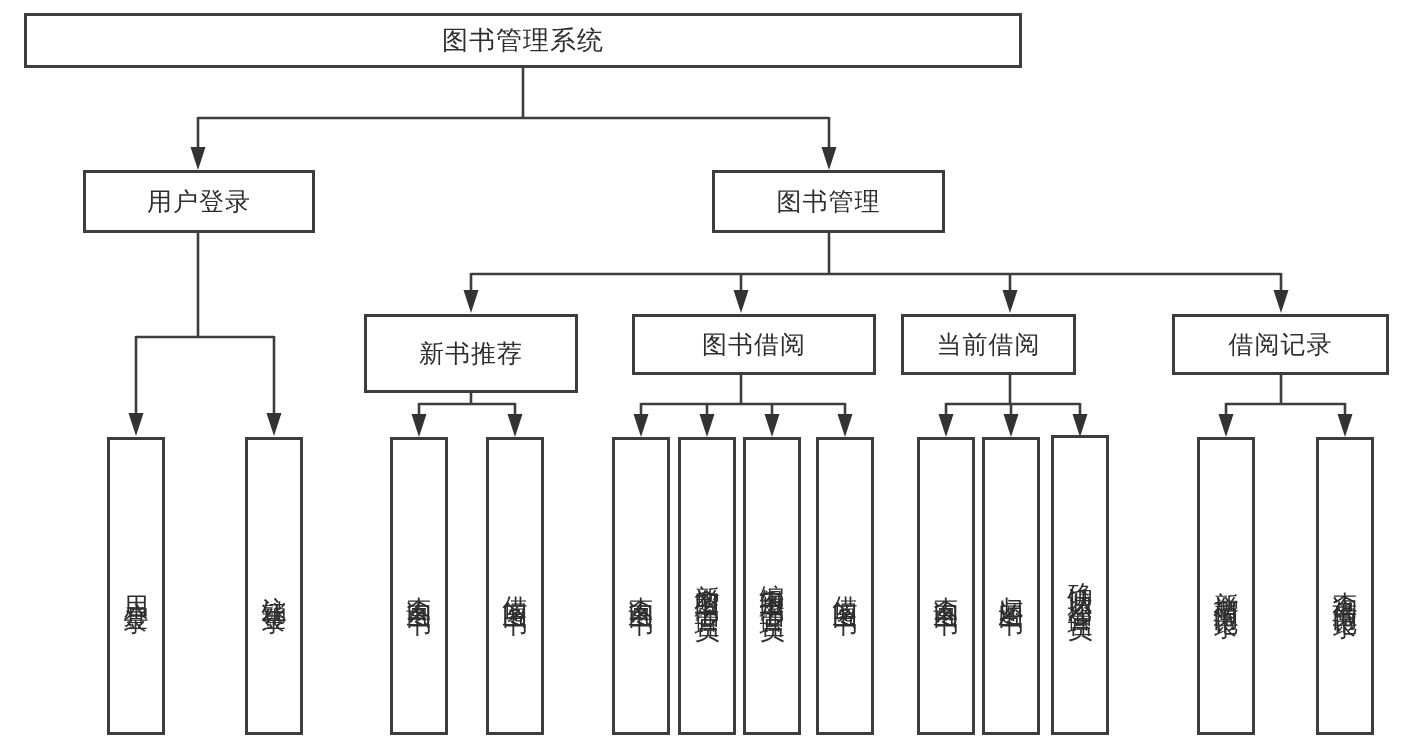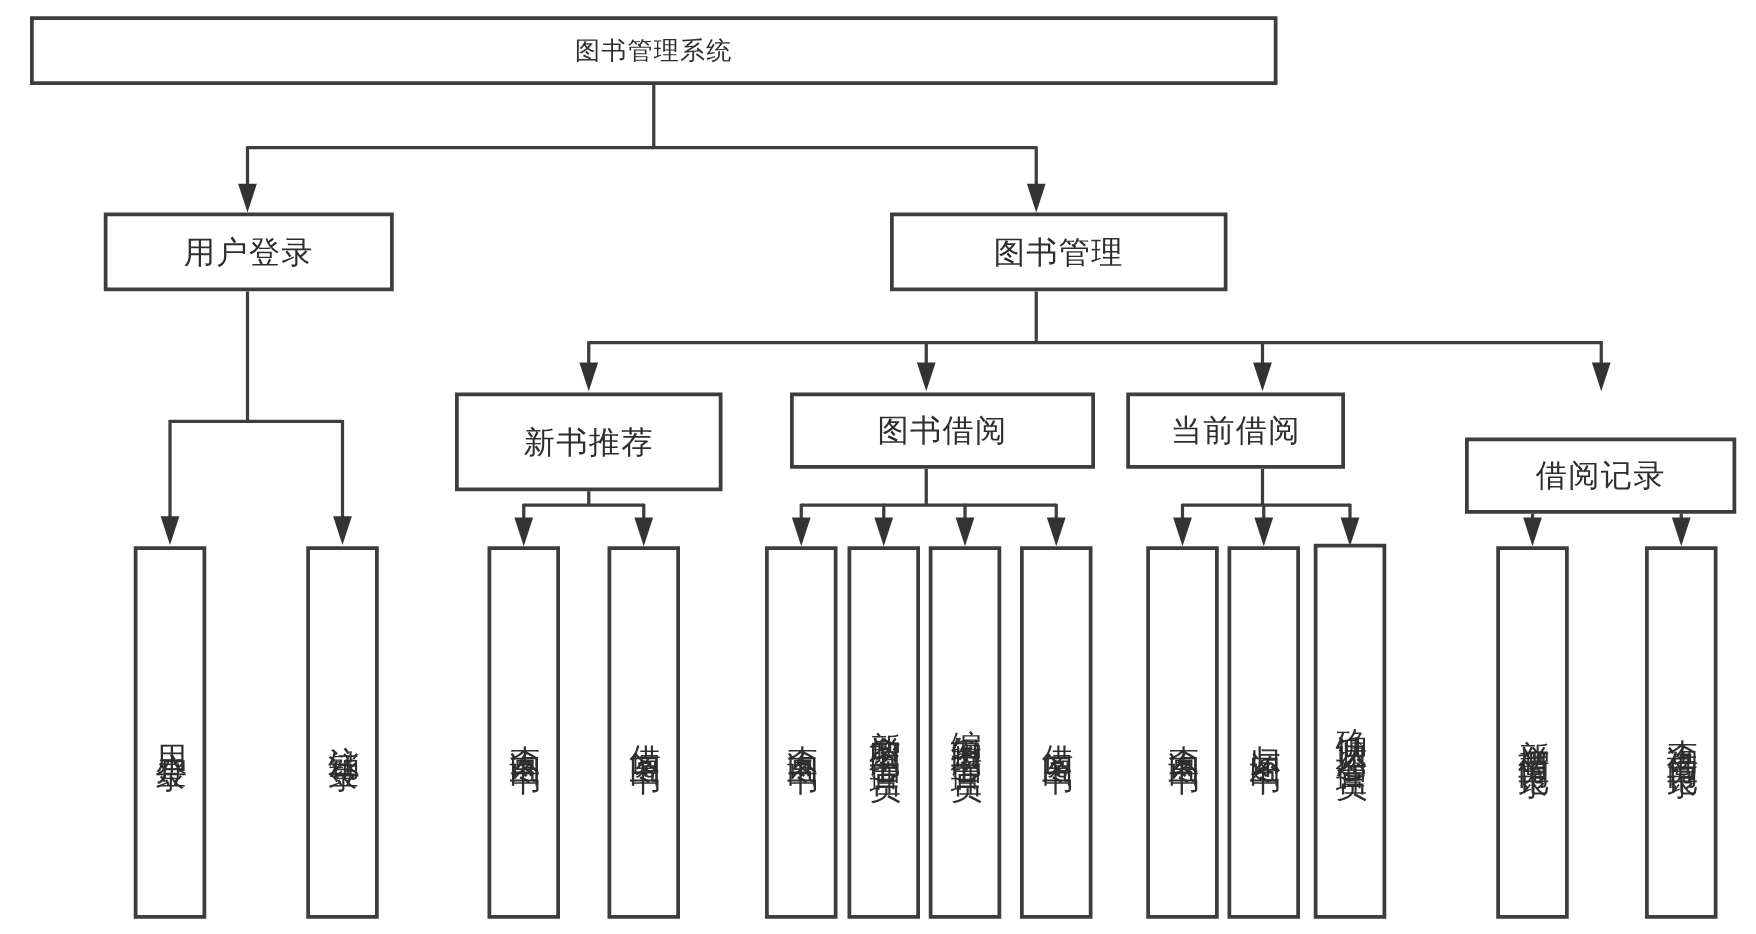--- a/index.html
+++ b/index.html
@@ -31,21 +31,21 @@
     align-items: center;
     justify-content: center;
     color: #2e2e2e;
   }
   .box.h span {
     font-size: 25px;
     letter-spacing: 1px;
     white-space: nowrap;
   }
   .box.root span {
-    font-size: 20px;
+    font-size: 26px;
   }
   .box.v span {
     writing-mode: vertical-rl;
     text-orientation: mixed;
     font-size: 25px;
     letter-spacing: 5px;
     line-height: 1;
   }
   .watermark {
     position: absolute;
@@ -126,34 +126,34 @@
     <polygon points="1337.5,414 1352.5,414 1345,437"></polygon>
   </svg>
 
   <div class="box h root" style="left:24px; top:13px; width:998px; height:55px;">
     <span>图书管理系统</span>
   </div>
 
   <div class="box h" style="left:83px; top:170px; width:232px; height:63px;">
     <span>用户登录</span>
   </div>
-  <div class="box h" style="left:712px; top:170px; width:270px; height:63px;">
+  <div class="box h" style="left:712px; top:170px; width:233px; height:63px;">
     <span>图书管理</span>
   </div>
 
   <div class="box h" style="left:364px; top:314px; width:214px; height:79px;">
     <span>新书推荐</span>
   </div>
   <div class="box h" style="left:632px; top:314px; width:244px; height:61px;">
     <span>图书借阅</span>
   </div>
   <div class="box h" style="left:901px; top:314px; width:175px; height:61px;">
     <span>当前借阅</span>
   </div>
-  <div class="box h" style="left:1172px; top:314px; width:217px; height:61px;margin-top:36px;">
+  <div class="box h" style="left:1172px; top:314px; width:217px; height:61px;">
     <span>借阅记录</span>
   </div>
 
   <div class="box v" style="left:107px; top:437px; width:58px; height:298px;">
     <span>用户登录</span>
   </div>
   <div class="box v" style="left:245px; top:437px; width:58px; height:298px;">
     <span>注销登录</span>
   </div>
 

